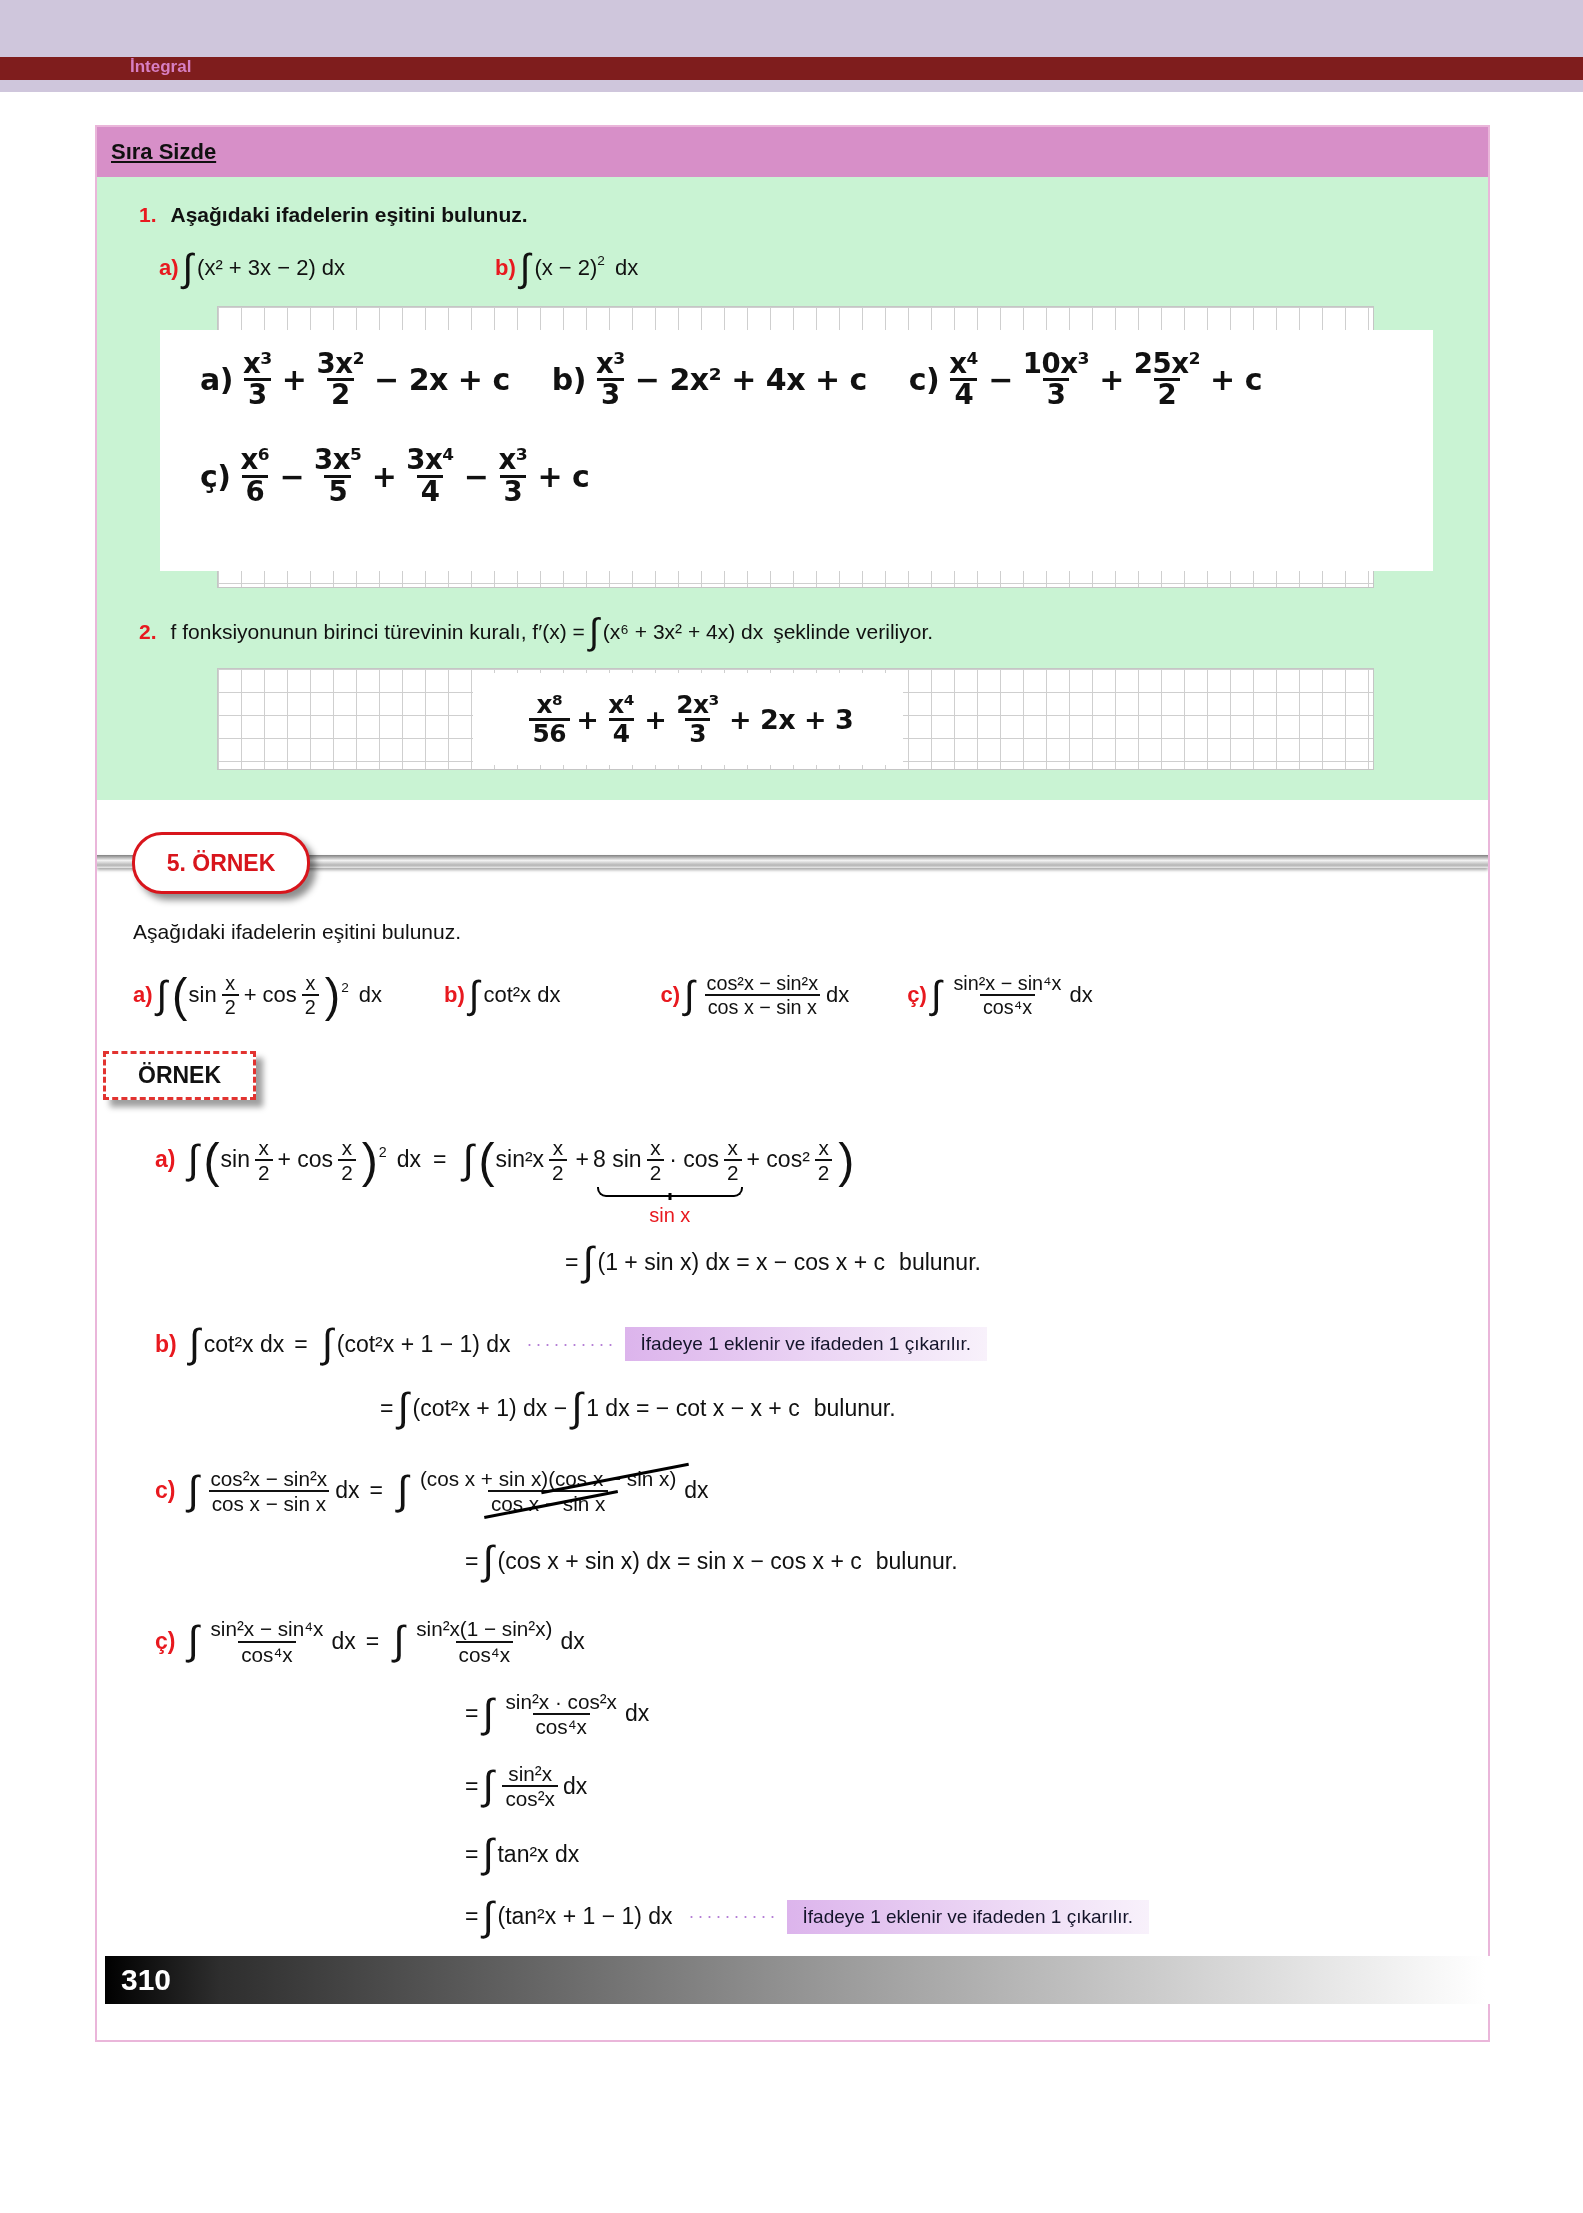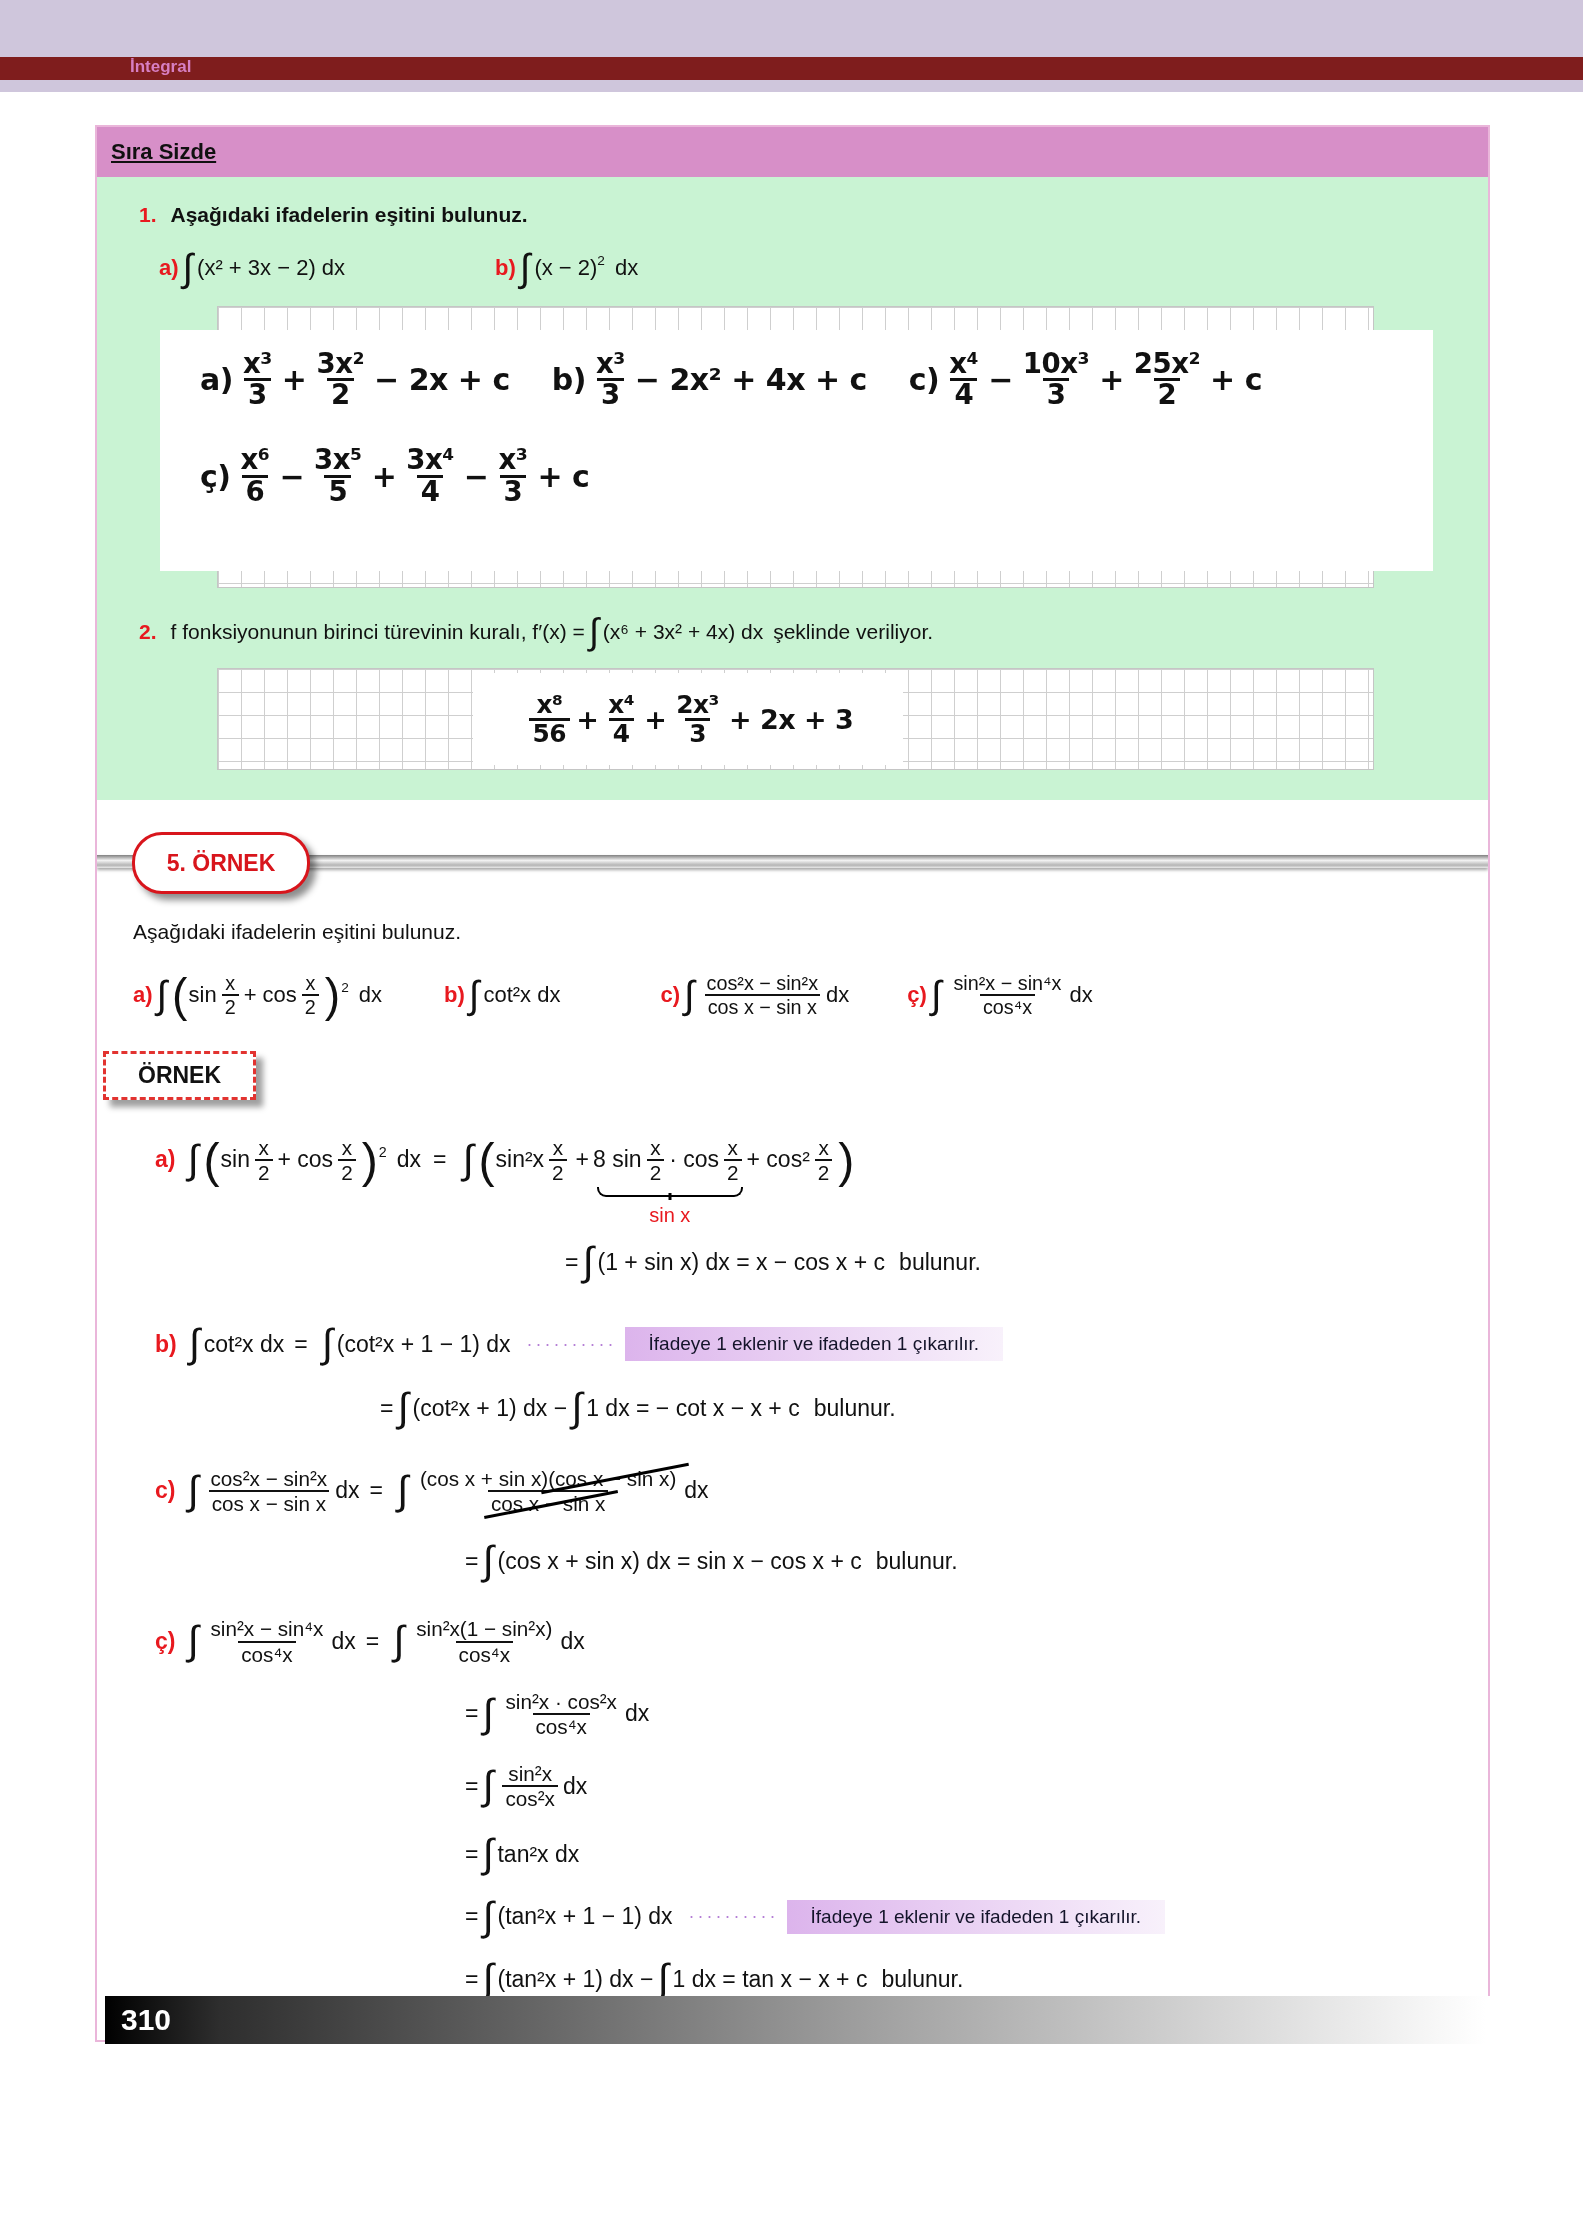--- a/index.html
+++ b/index.html
@@ -83,24 +83,24 @@
   .ublabel{position:absolute;top:calc(100% + 20px);left:0;right:0;text-align:center;
            color:#e8191f;font-size:20px;}
 
   
   .cancel{position:relative;display:inline-block;}
   .cancel::after{content:"";position:absolute;left:-8px;right:-14px;top:46%;height:2.5px;
                  background:#000;transform:rotate(-11deg);}
 
   
   .dots{color:#b57fd6;letter-spacing:3px;font-size:18px;margin:0 8px 0 16px;}
-  .note{background:linear-gradient(90deg,#dcb4ec,#f8f1fb);padding:6px 24px;font-size:19px;color:#14142a;}
-
-  
-  .footerbar{position:absolute;left:105px;top:1996px;width:1438px;height:48px;
+  .note{background:linear-gradient(90deg,#dcb4ec,#f8f1fb);padding:6px 16px;font-size:19px;color:#14142a;}
+
+  
+  .footerbar{position:absolute;left:105px;top:1956px;width:1438px;height:48px;
              background:linear-gradient(90deg,#000000,#2e2e2e 8%,#9d9d9d 52%,#ffffff 96%);
              display:flex;align-items:center;}
   .pnum{color:#fff;font-weight:bold;font-size:30px;margin-left:16px;}
 </style>
 </head>
 <body>
 
 <div class="page">
 
   <div class="band1"></div>

